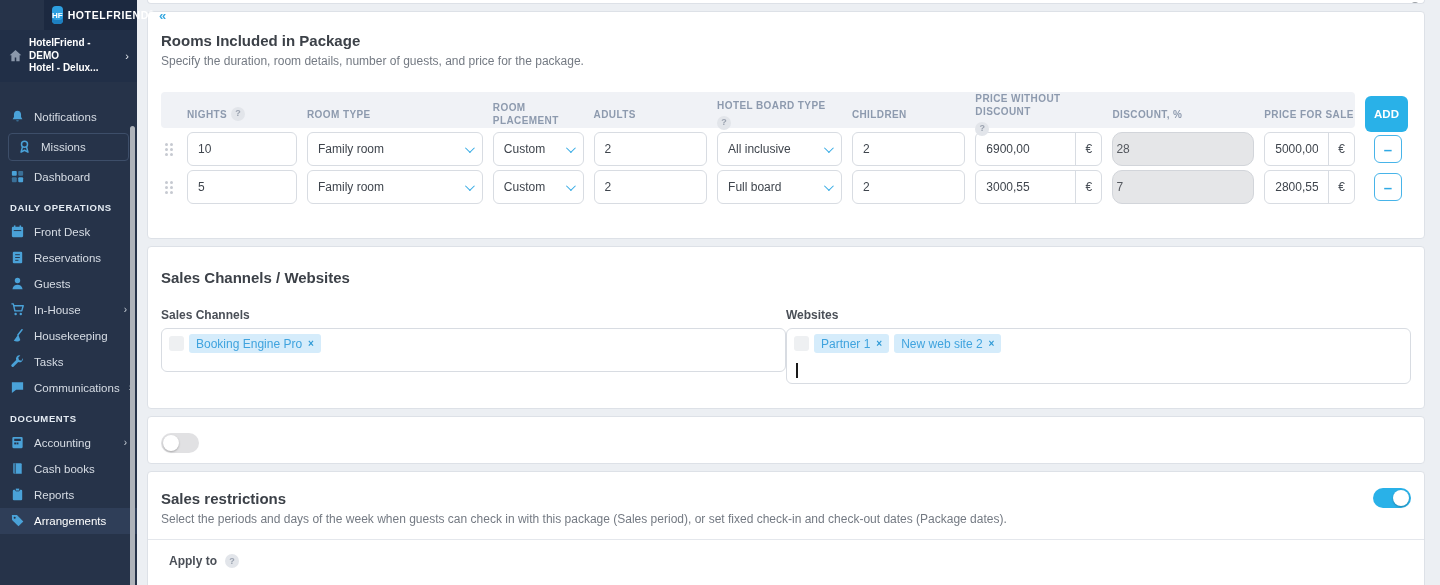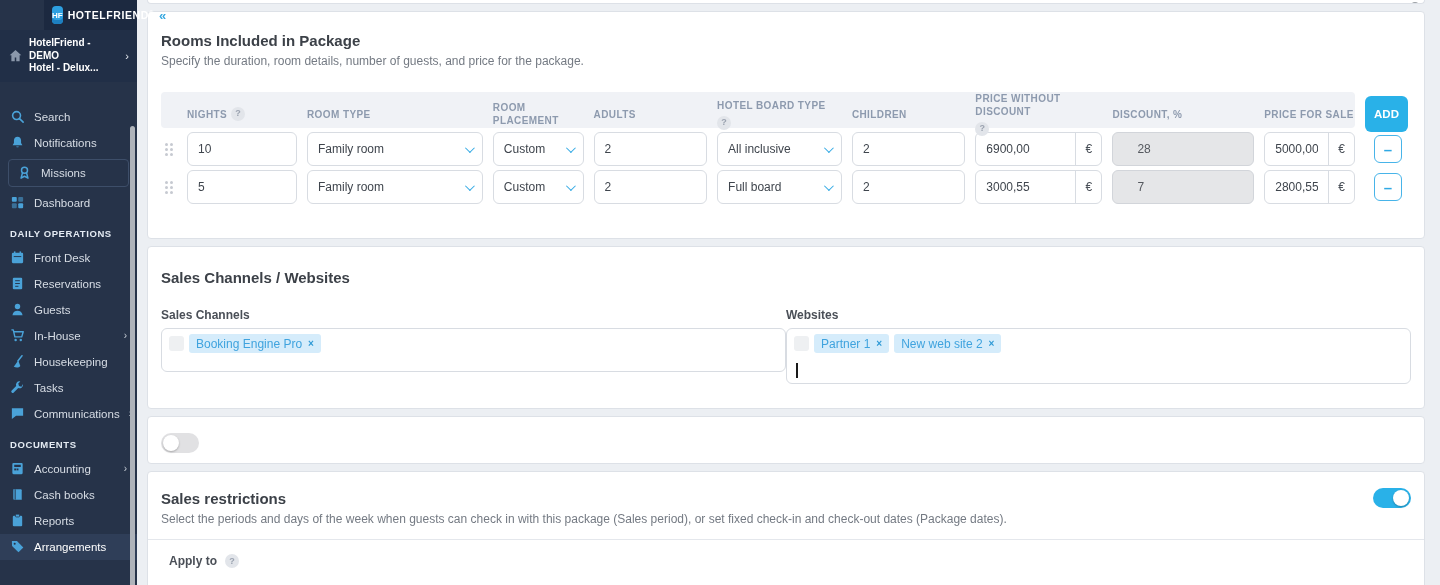--- a/index.html
+++ b/index.html
@@ -51,21 +51,21 @@
   .th { position:relative; z-index:1; font-size:10px; font-weight:bold; color:#8d9aae; letter-spacing:.4px; line-height:1.3; display:flex; align-items:center; flex-wrap:wrap; gap:4px; }
   .help { width:14px; height:14px; min-width:14px; border-radius:50%; background:#e2e5ea; color:#9aa2af; font-size:9px; font-weight:bold; display:inline-flex; align-items:center; justify-content:center; }
   .t-row { margin-top:4px; }
   .handle { display:grid; grid-template-columns:3px 3px; gap:2px; justify-content:center; }
   .handle i { width:3px; height:3px; border-radius:50%; background:#c6cad1; }
   .field { height:34px; border:1px solid #d8dce2; border-radius:6px; background:#fff; display:flex; align-items:center; font-size:12px; color:#3f454d; overflow:hidden; }
   .field input { border:none; outline:none; width:100%; height:100%; padding:0 10px; font-size:12px; color:#3f454d; font-family:"Liberation Sans",sans-serif; background:transparent; }
   .selectbox { justify-content:space-between; padding:0 10px; cursor:pointer; }
   .chev-down { width:7px; height:7px; border-right:1.6px solid #35aae4; border-bottom:1.6px solid #35aae4; transform:rotate(45deg) translateY(-2px); }
   .cur-seg { width:26px; min-width:26px; height:100%; border-left:1px solid #d8dce2; display:flex; align-items:center; justify-content:center; color:#4a5058; font-size:12px; }
-  .disabled-field { background:#e5e6e8; border-color:#d2d5da; padding:0 24px; color:#55595f; }
+  .disabled-field { background:#e5e6e8; border-color:#d2d5da; padding:0 3px; color:#55595f;border-radius:10px; }
   .add-btn { height:36px; width:43px; background:#29b1e8; color:#fff; border:none; border-radius:6px; font-size:11.5px; font-weight:bold; cursor:pointer; position:relative; z-index:1; font-family:"Liberation Sans",sans-serif; }
   .minus-btn { width:28px; height:28px; border:1.5px solid #47b4e9; background:#fff; color:#2fa9e4; border-radius:6px; font-size:15px; font-weight:bold; line-height:1; cursor:pointer; margin:0 auto; display:flex; align-items:center; justify-content:center; }
 
   
   .channels-card { padding:14px 13px 24px 13px; }
   .ch-cols { display:flex; gap:0; margin-top:22px; }
   .ch-col { flex:1; }
   .ch-label { font-size:12px; font-weight:bold; color:#4a4f57; margin-bottom:6px; }
   .tagbox { border:1px solid #d8dce2; border-radius:6px; min-height:44px; padding:5px 7px; display:flex; flex-wrap:wrap; align-content:flex-start; gap:5px; cursor:text; }
   .tag-prefix { width:15px; height:15px; background:#eef0f2; border-radius:3px; margin-top:2px; }
@@ -103,29 +103,20 @@
             <path d="M8 2 1.8 7.6h1.8V14h3.6v-3.8h1.6V14h3.6V7.6h1.8z" fill="#8b98ab"></path>
           </svg>
         </span>
       <span class="htxt"><span>HotelFriend - DEMO</span><br><span>Hotel - Delux...</span></span>
       <span class="hchev">›</span>
     </div>
     <div class="sb-list" id="sb-list">
         <div class="sb-item">
           <span class="sb-icon">
             <svg viewBox="0 0 16 16">
-              <circle cx="7" cy="7" r="4.2" fill="none" stroke="#4aa2d8" stroke-width="1.7"></circle>
-              <line x1="10.2" y1="10.2" x2="14" y2="14" stroke="#4aa2d8" stroke-width="1.7" stroke-linecap="round"></line>
-            </svg>
-          </span>
-          <span class="sb-label">Search</span>
-        </div>
-        <div class="sb-item">
-          <span class="sb-icon">
-            <svg viewBox="0 0 16 16">
               <path d="M8 1.8c-2.3 0-3.8 1.7-3.8 4v2.8L2.8 11h10.4l-1.4-2.4V5.8c0-2.3-1.5-4-3.8-4z" fill="#4aa2d8"></path>
               <path d="M6.6 12.2a1.5 1.5 0 0 0 2.8 0z" fill="#4aa2d8"></path>
             </svg>
           </span>
           <span class="sb-label">Notifications</span>
         </div>
         <div class="sb-item boxed">
           <span class="sb-icon">
             <svg viewBox="0 0 16 16">
               <circle cx="8" cy="5.5" r="3.2" fill="none" stroke="#4aa2d8" stroke-width="1.6"></circle>

